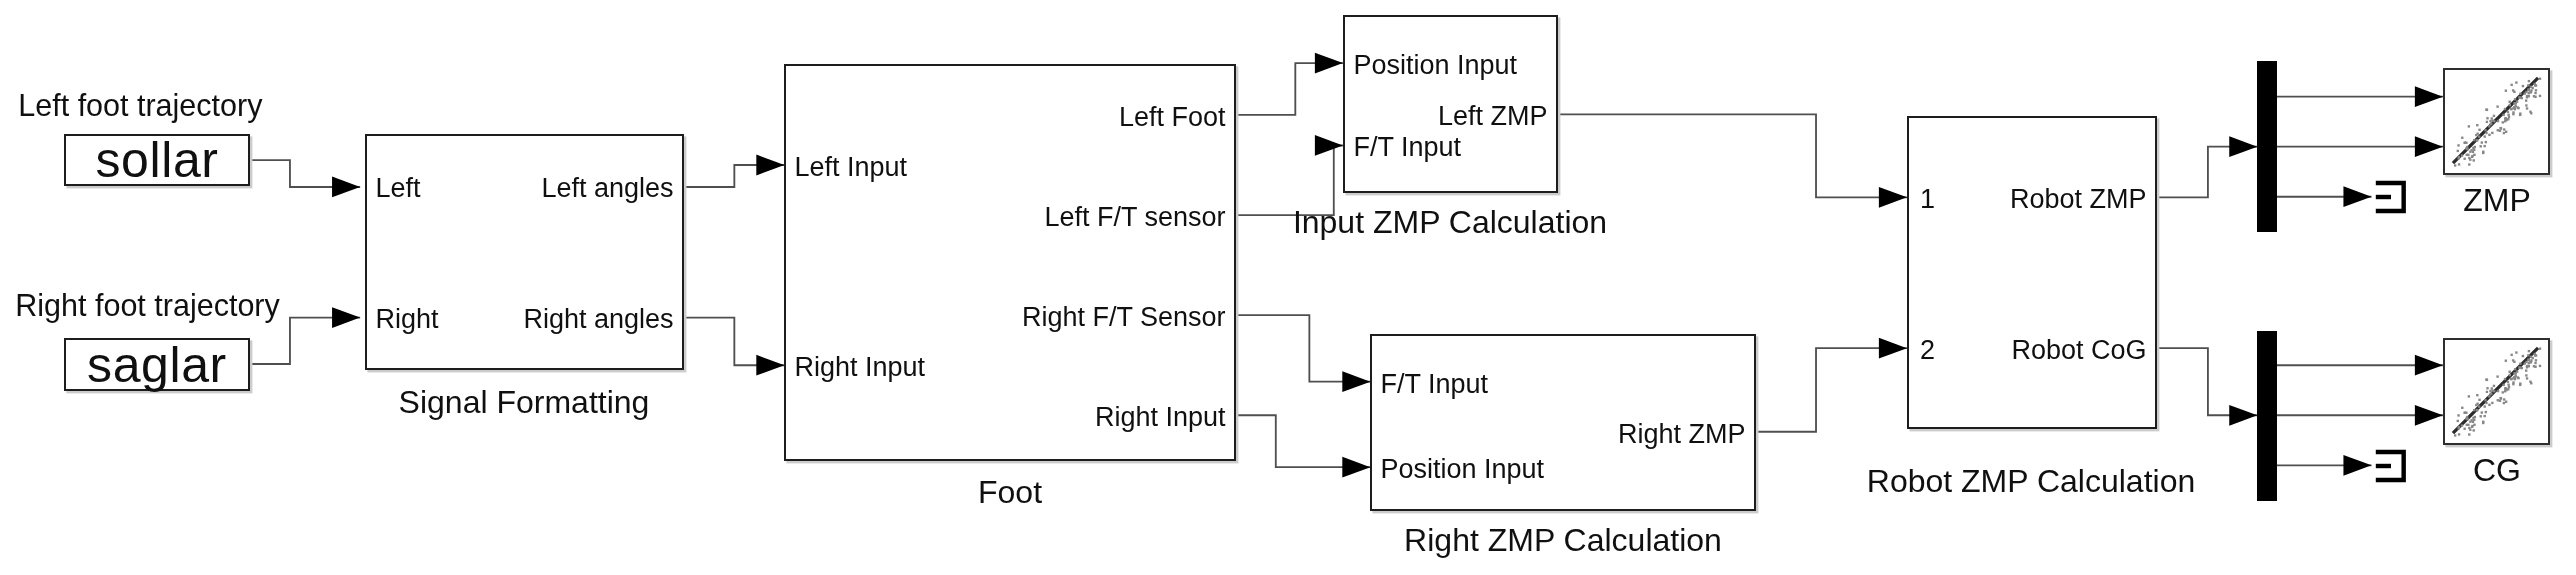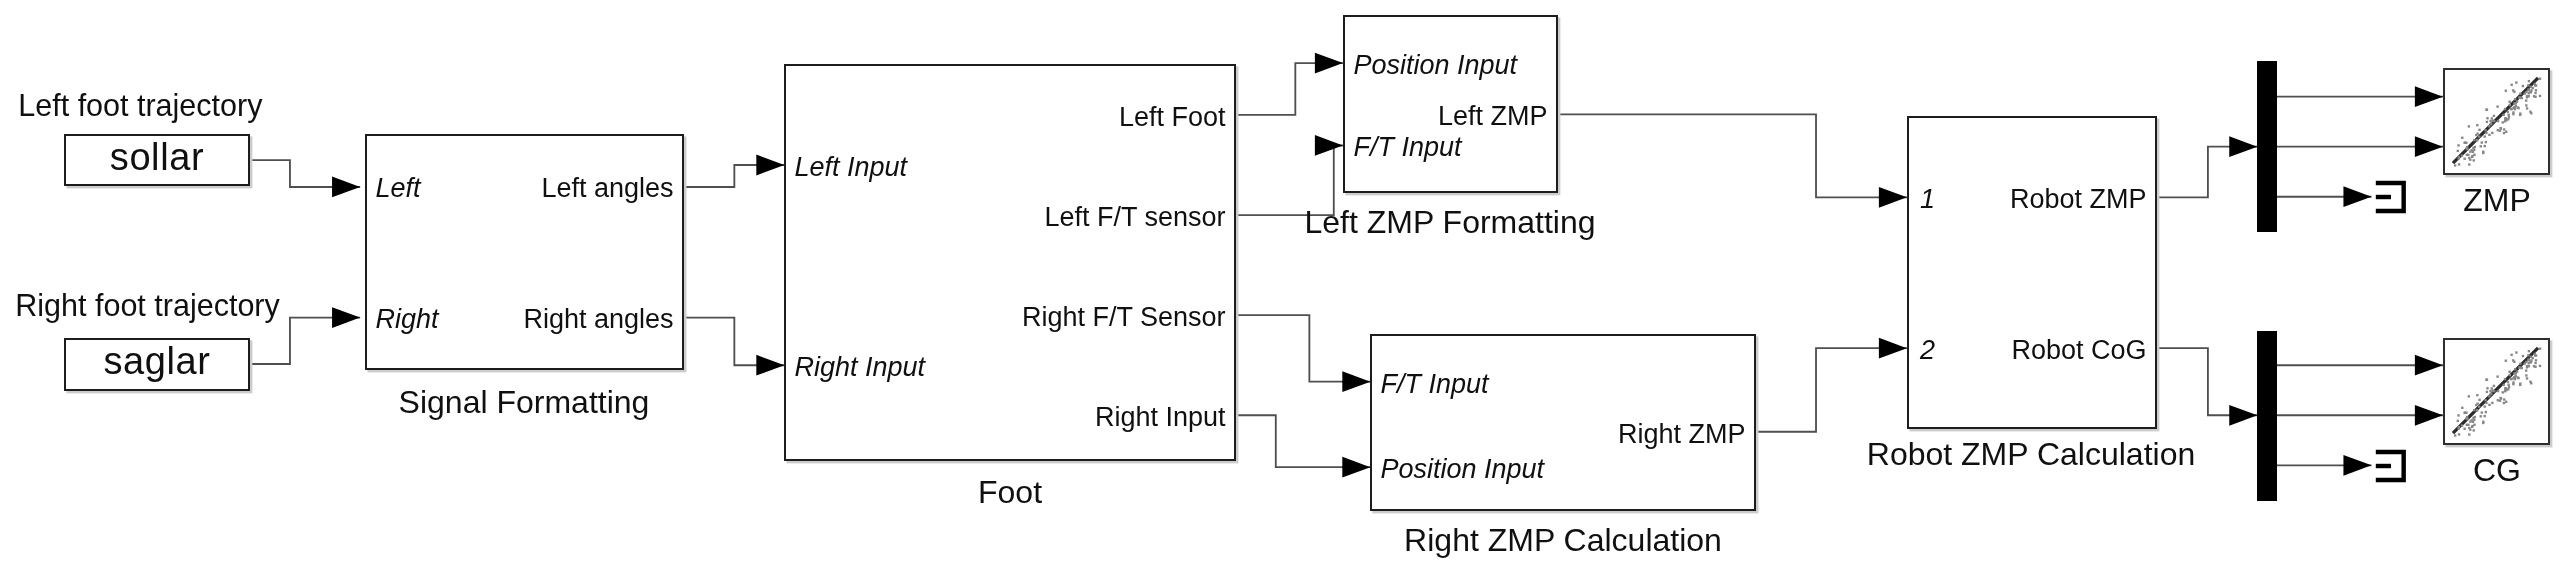--- a/index.html
+++ b/index.html
@@ -2,25 +2,25 @@
 <html style="font-size:9.8px"><head>
 <meta charset="utf-8">
 <style>
   html,body{margin:0;padding:0;background:#ffffff;}
   body{width:2576px;height:576px;position:relative;overflow:hidden;
        font-family:"Liberation Sans","DejaVu Sans",sans-serif;color:#101010;}
   #canvas{position:absolute;left:0;top:0;width:2576px;height:576px;}
   #wires{position:absolute;left:0;top:0;width:2576px;height:576px;z-index:1;}
   .block{position:absolute;background:#ffffff;border:2.4px solid #1d1d1d;
          box-sizing:border-box;z-index:2;box-shadow:2.4px 2.4px 0 0 #cccccc;}
-  .src{display:flex;align-items:flex-start;justify-content:center;
-       font-size:38px;letter-spacing:0.6px;}
+  .src{display:flex;align-items:center;justify-content:center;
+       font-size:50px;letter-spacing:0.6px;}
   .port{position:absolute;font-size:27px;line-height:28px;white-space:nowrap;
         transform:translateY(-50%);color:#101010;z-index:3;}
-  .port.in{left:8.5px;text-align:left;font-style:italic;}
+  .port.in{left:8.5px;text-align:left;}
   .port.out{right:8.5px;text-align:right;}
   .bname{position:absolute;font-size:32px;line-height:34px;white-space:nowrap;
          transform:translateX(-50%);z-index:2;color:#101010;}
   .ann{position:absolute;font-size:30.5px;line-height:33px;white-space:nowrap;
        z-index:2;color:#101010;}
   .demux{position:absolute;background:#000000;z-index:2;}
   .scope{position:absolute;background:#ffffff;border:2.4px solid #2e2e2e;
          box-sizing:border-box;z-index:2;box-shadow:2.4px 2.4px 0 0 #cccccc;}
   .scope svg{position:absolute;left:1.2px;top:1.2px;width:99px;height:99px;}
   .term{position:absolute;z-index:2;}
@@ -132,36 +132,36 @@
     <span class="port out" style="top:251px">Right F/T Sensor</span>
     <span class="port out" style="top:351px">Right Input</span>
   </div>
   <div class="bname" style="left:1010px;top:475px">Foot</div>
 
   <div class="block" style="left:1343px;top:15.3px;width:215px;height:178px">
     <span class="port in" style="top:48px">Position Input</span>
     <span class="port in" style="top:130px">F/T Input</span>
     <span class="port out" style="top:99px">Left ZMP</span>
   </div>
-  <div class="bname" style="left:1450px;top:205px">Left ZMP Formatting</div>
+  <div class="bname" style="left:1450px;top:205px">Input ZMP Calculation</div>
 
   <div class="block" style="left:1370px;top:334px;width:386px;height:177px">
     <span class="port in" style="top:48px">F/T Input</span>
     <span class="port in" style="top:133px">Position Input</span>
     <span class="port out" style="top:98px">Right ZMP</span>
   </div>
   <div class="bname" style="left:1563px;top:523px">Right ZMP Calculation</div>
 
   <div class="block" style="left:1907px;top:116px;width:250px;height:313px">
     <span class="port in" style="top:81px;left:11px">1</span>
     <span class="port in" style="top:232px;left:11px">2</span>
     <span class="port out" style="top:81px">Robot ZMP</span>
     <span class="port out" style="top:232px">Robot CoG</span>
   </div>
-  <div class="bname" style="left:2031px;top:437px">Robot ZMP Calculation</div>
+  <div class="bname" style="left:2031px;top:464px">Robot ZMP Calculation</div>
 
   <div class="demux" style="left:2257px;top:61px;width:19.5px;height:171px"></div>
   <div class="demux" style="left:2257px;top:331px;width:19.5px;height:170px"></div>
 
   <div class="term" style="left:2372px;top:178px;width:38px;height:38px">
     <svg viewBox="0 0 60 60" fill="none" stroke="#000" stroke-width="7">
       <path d="M6 8 H50 V52 H6"></path>
         <line x1="6" y1="30" x2="30" y2="30"></line>
     </svg>
   </div>

